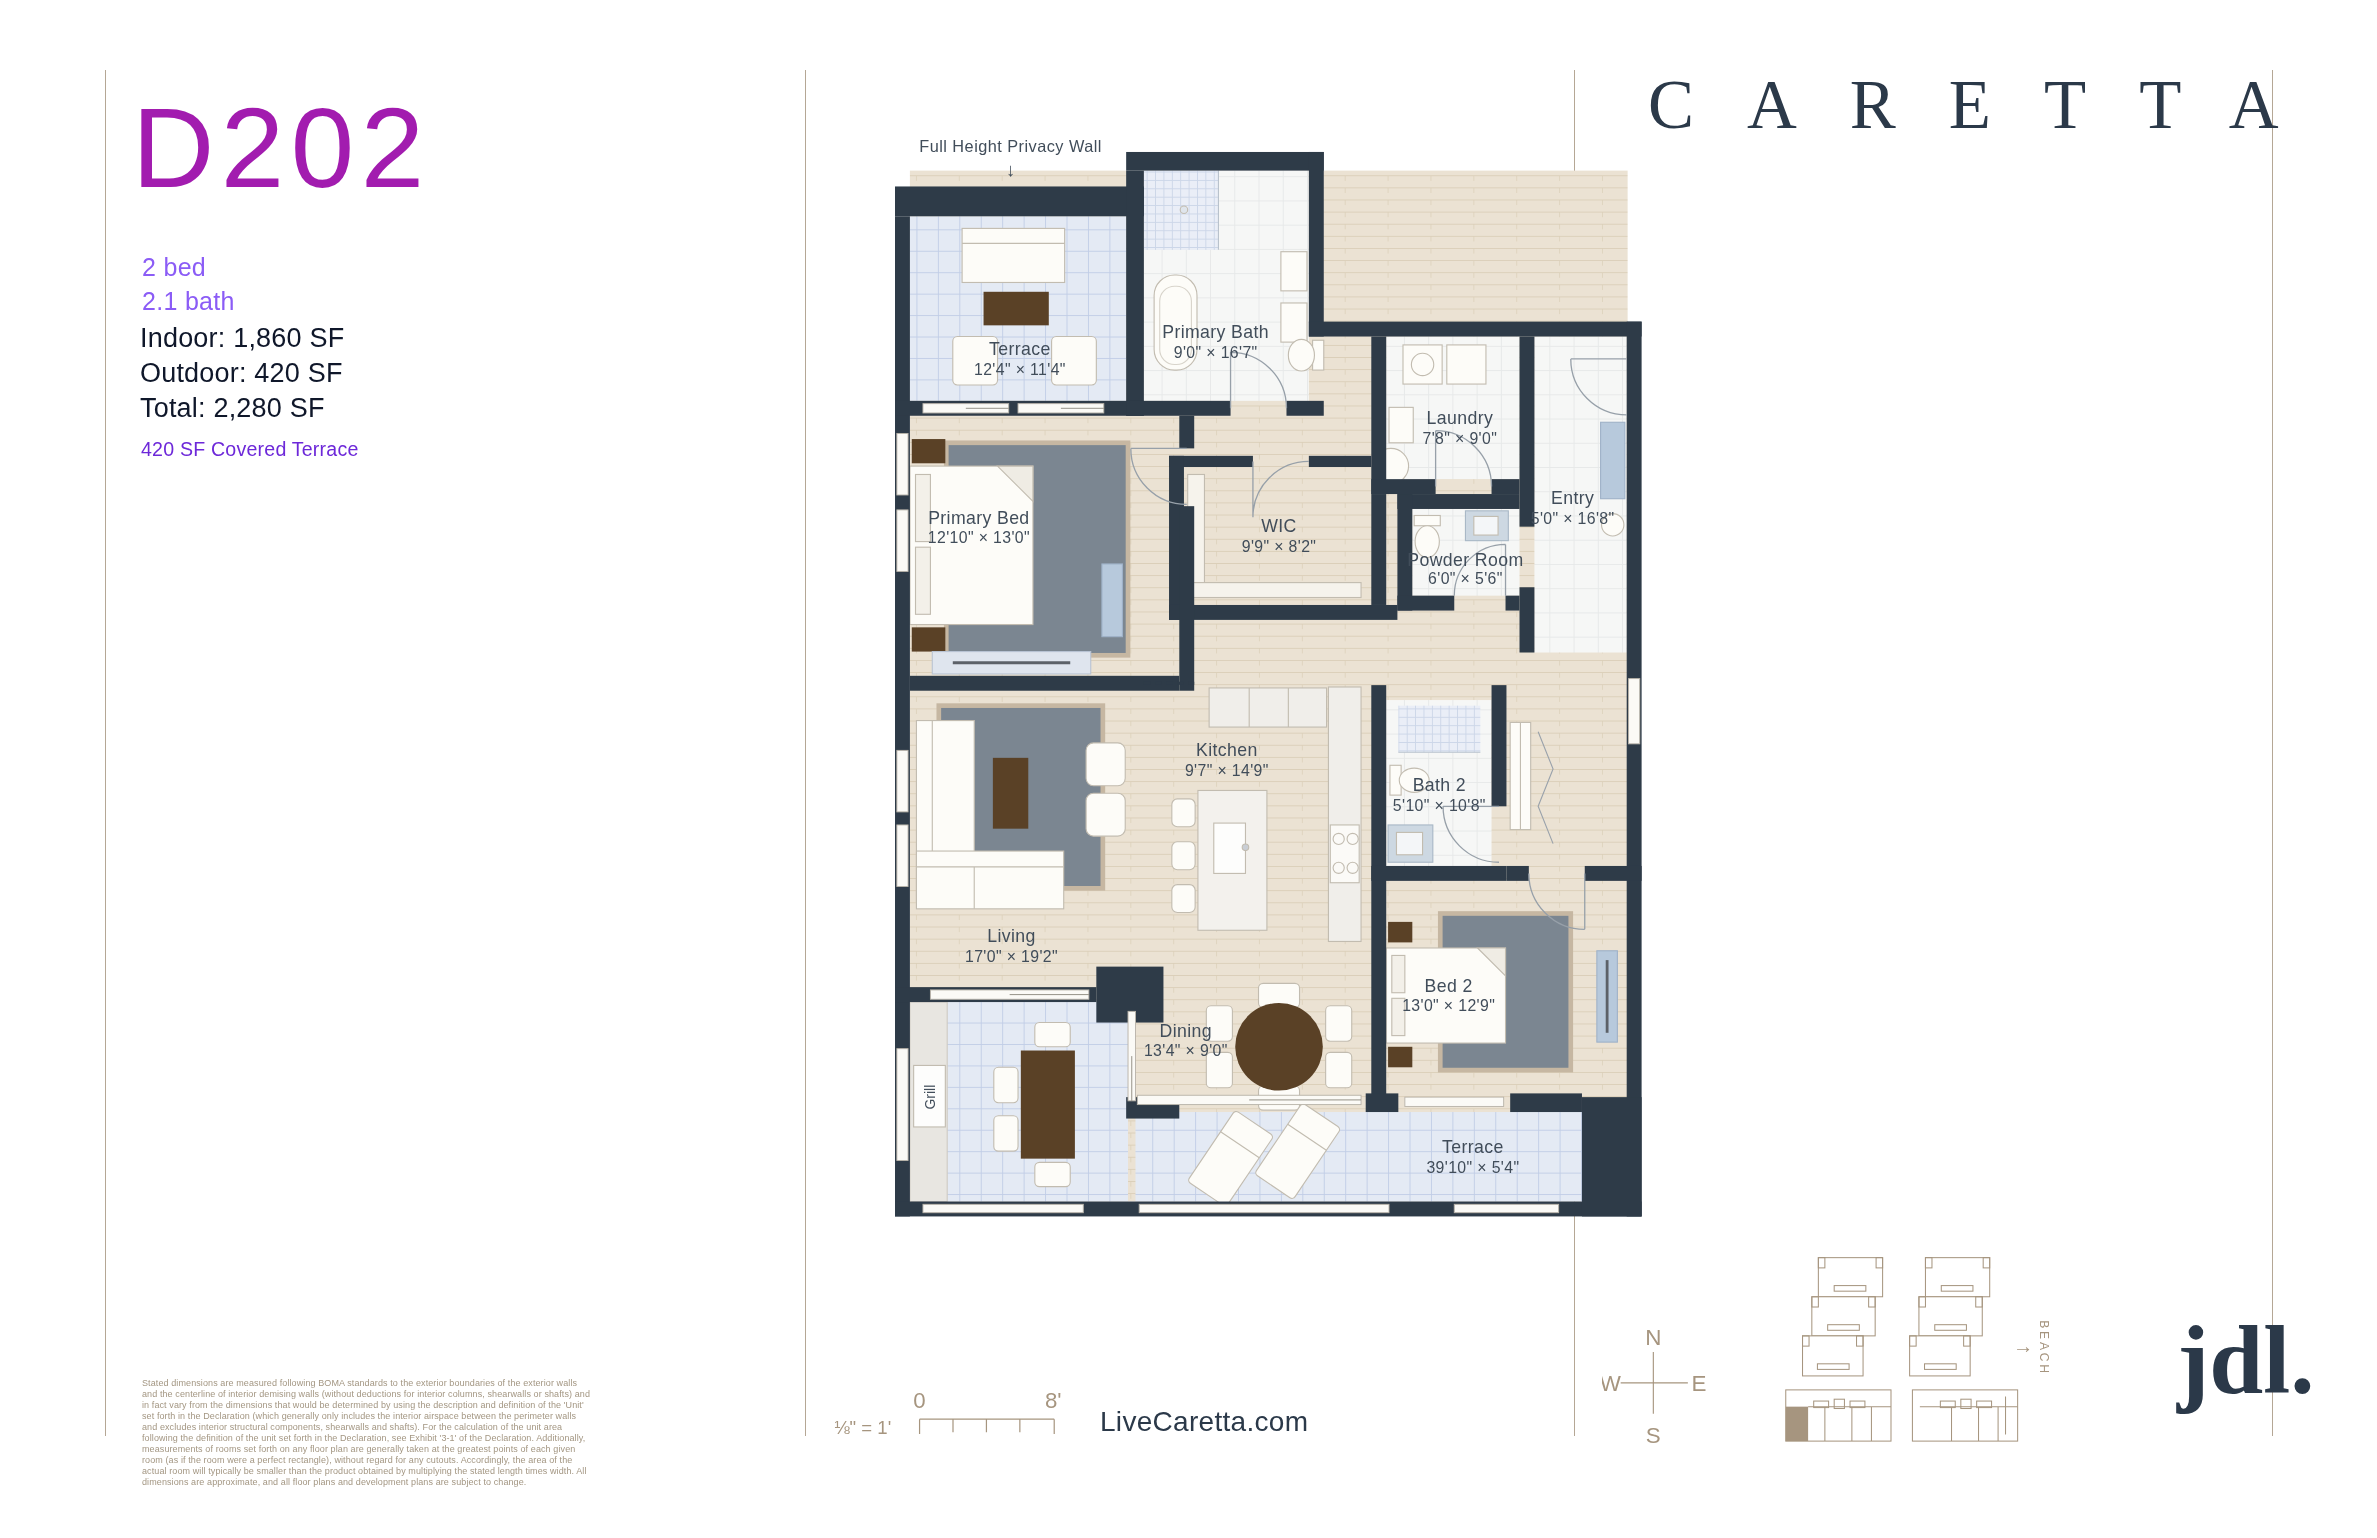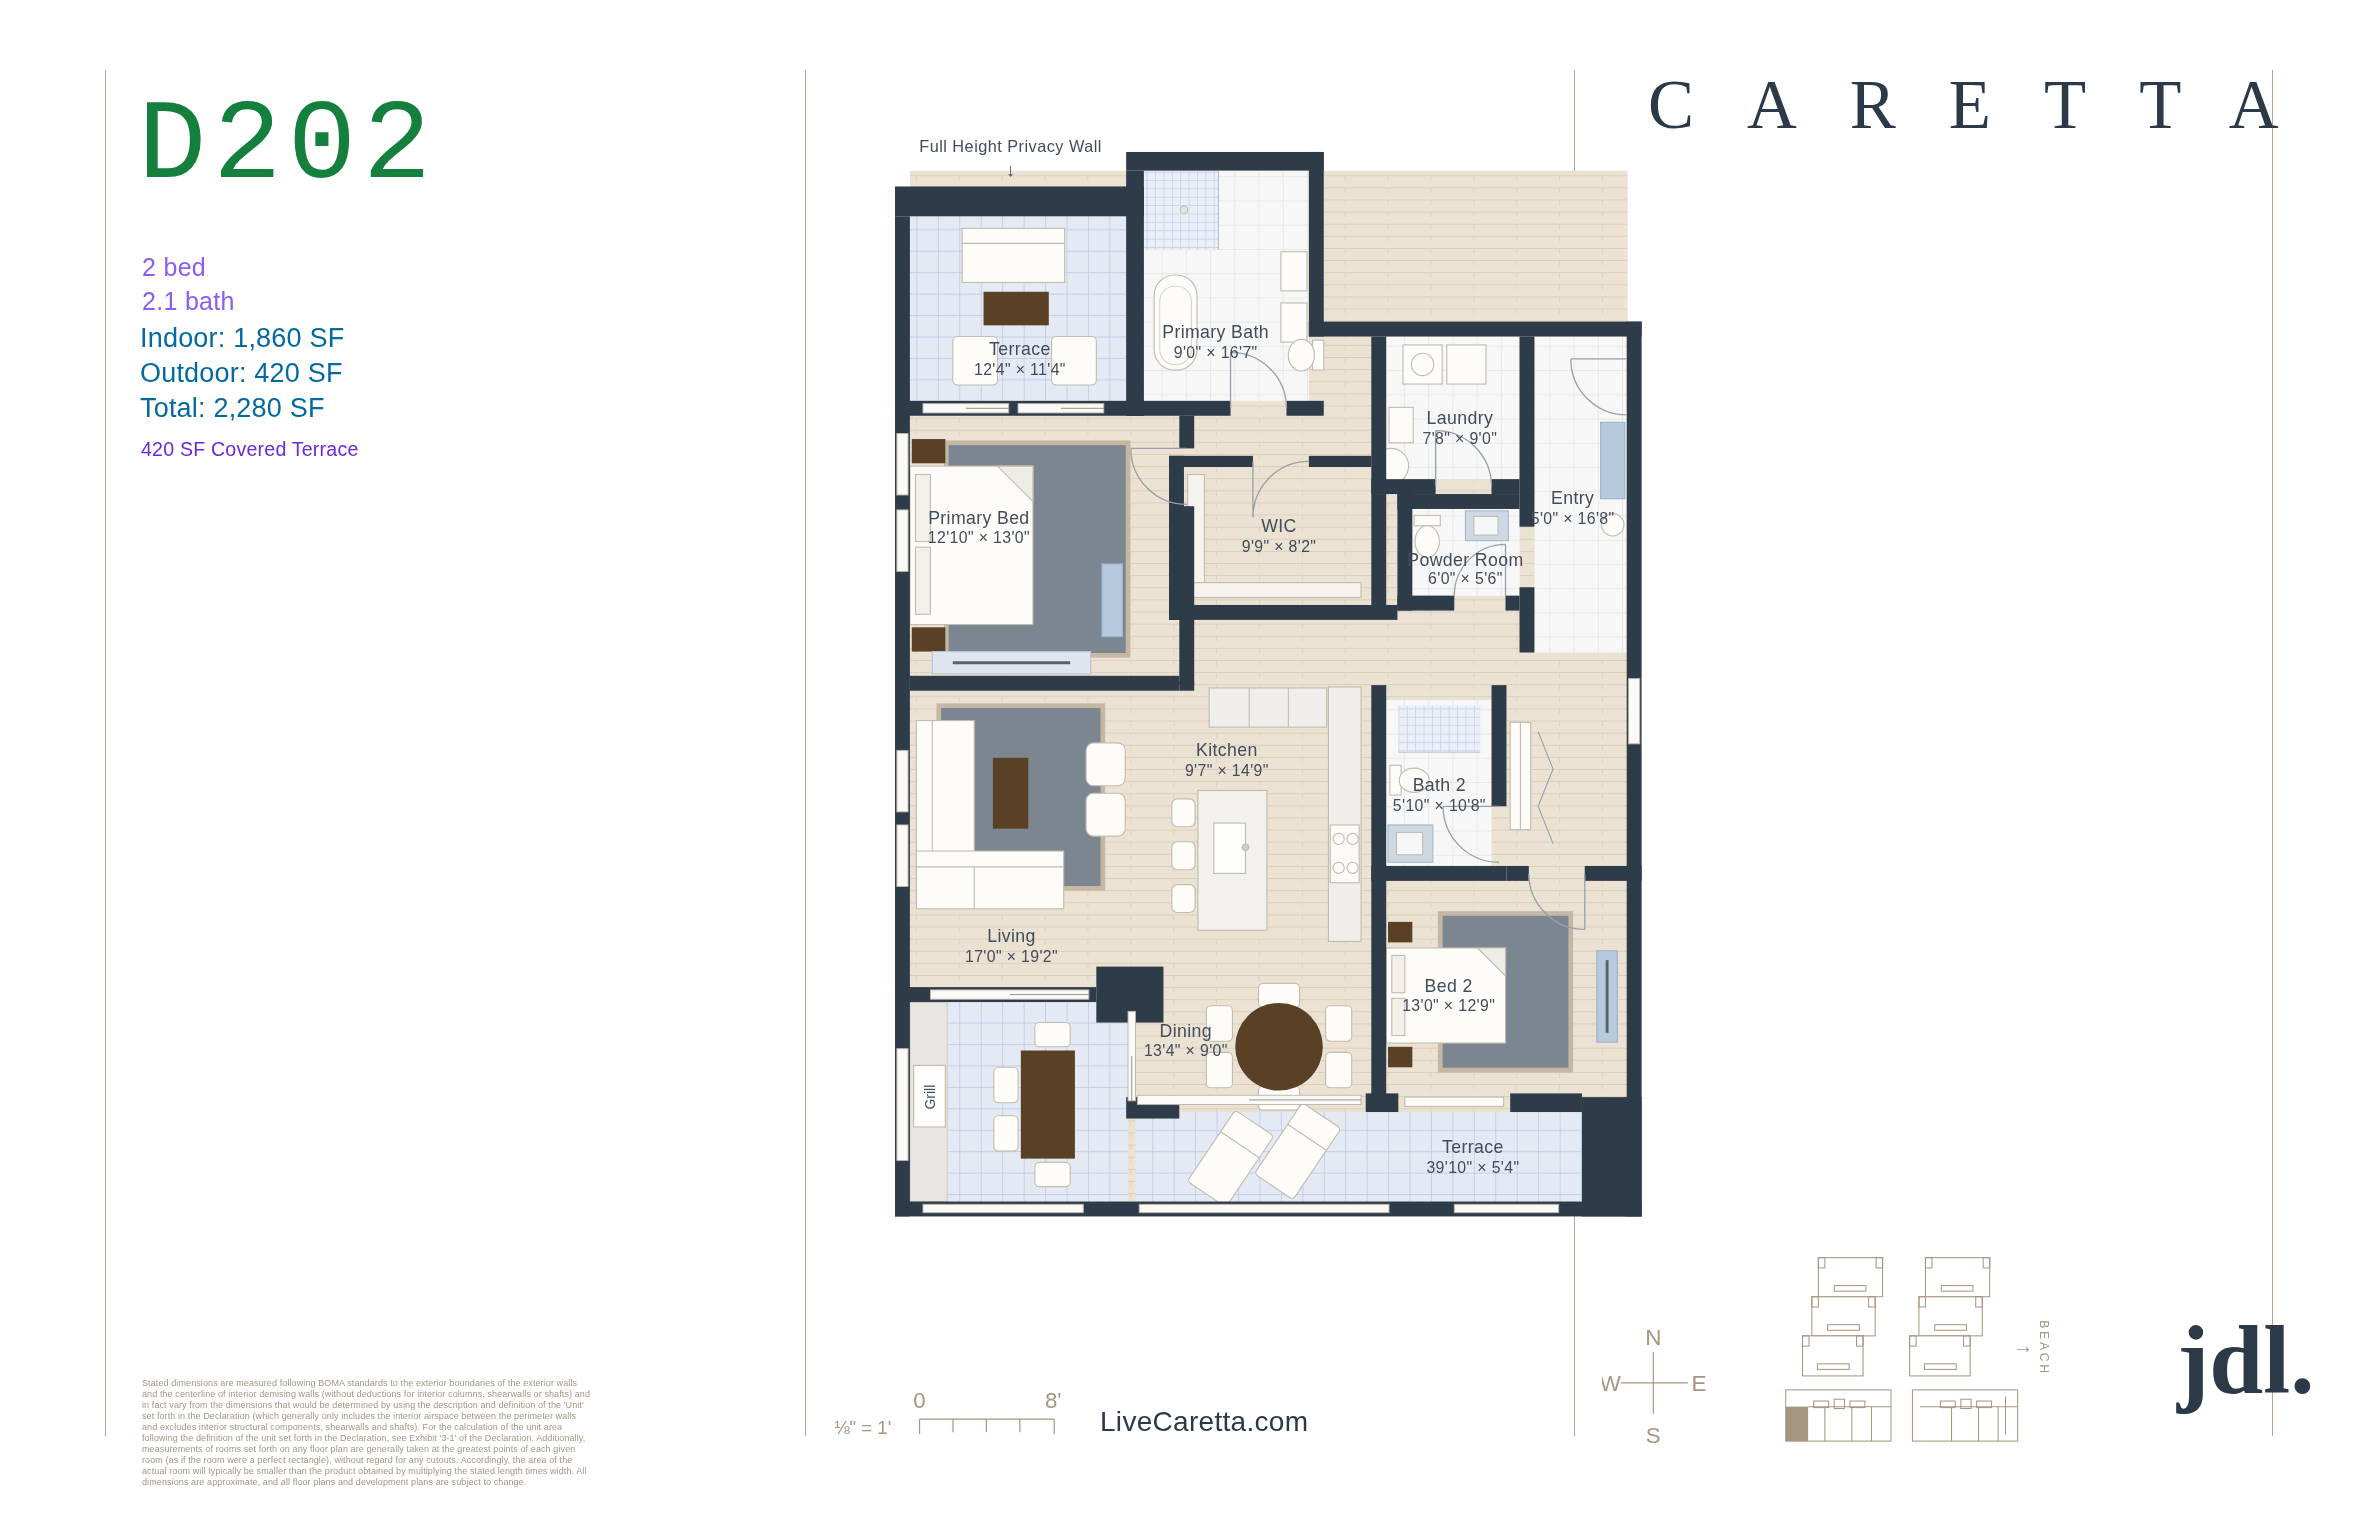--- a/index.html
+++ b/index.html
@@ -1,20 +1,20 @@
 <!DOCTYPE html>
 <html style="font-size:15px"><head>
 <meta charset="utf-8">
 <style>
   html,body{margin:0;padding:0;background:#ffffff;}
   body{width:2377px;height:1538px;position:relative;font-family:"Liberation Sans",sans-serif;color:#2c3a4a;overflow:hidden;}
   .rule{position:absolute;top:70px;height:1366px;width:0.9px;background:#b5a795;}
-  #unit-number{position:absolute;left:138px;top:82px;font-family:Liberation Mono, monospace;font-size:114px;letter-spacing:6.5px;color:#15803d;font-weight:400;}
+  #unit-number{position:absolute;left:132px;top:82px;font-family:Liberation Sans, sans-serif;font-size:114px;letter-spacing:6.5px;color:#a21caf;font-weight:400;}
   .bedbath{position:absolute;left:142px;top:250px;font-size:25px;line-height:34px;color:#8b5cf6;letter-spacing:0.3px;}
-  .areas{position:absolute;left:140px;top:321px;font-size:27px;line-height:35px;color:#0369a1;letter-spacing:0.2px;}
+  .areas{position:absolute;left:140px;top:321px;font-size:27px;line-height:35px;color:#0f172a;letter-spacing:0.2px;}
   .terr-note{position:absolute;left:141px;top:438px;font-size:19.6px;color:#6d28d9;letter-spacing:0.2px;}
   #brand{position:absolute;left:1648px;top:66px;font-family:"Liberation Serif",serif;font-size:69px;letter-spacing:53px;color:#2b3949;white-space:nowrap;}
   #plan-wrap{position:absolute;left:867px;top:79px;width:755px;height:1161px;padding-left:28px;}
   #disclaimer{position:absolute;left:142px;top:1378px;width:449px;font-size:9px;line-height:11px;color:#a39682;letter-spacing:0.1px;}
   #scalebar{position:absolute;left:832px;top:1382px;}
   #website{position:absolute;left:1100px;top:1406px;font-size:28px;color:#2b3949;letter-spacing:0.3px;text-decoration:none;text-align:center;}
   #compass{position:absolute;left:1602px;top:1322px;}
   #siteplan{position:absolute;left:1769px;top:1252px;}
   #developer-logo{position:absolute;left:2138px;top:1305px;font-family:"Liberation Serif",serif;font-size:97px;font-weight:700;color:#2b3949;letter-spacing:0px;margin-left:39px;}
   svg text{font-family:"Liberation Sans",sans-serif;}

